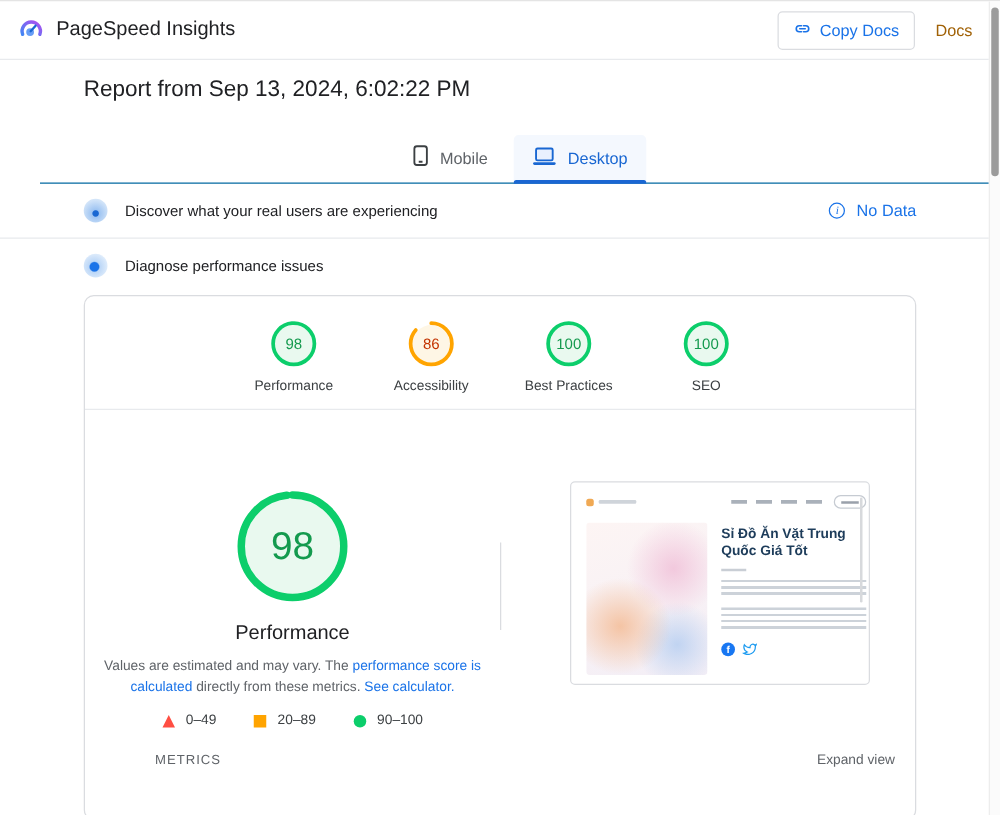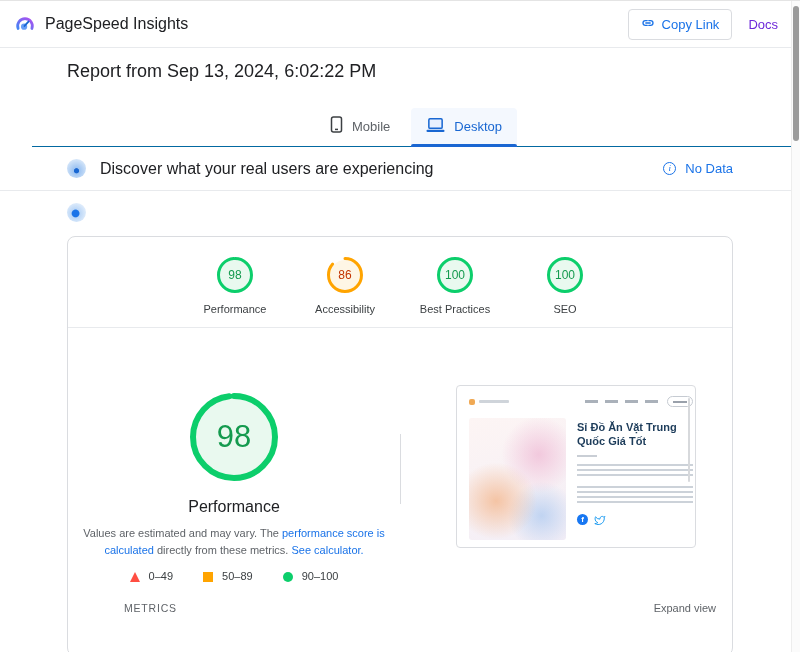--- a/index.html
+++ b/index.html
@@ -10,21 +10,21 @@
     border-top:1px solid #e4e4e4;
   }
   
   .app-header { height:47px; display:flex; align-items:center; padding:0 22px 0 14px; border-bottom:1px solid #e8eaed; }
   .logo { display:flex; align-items:center; gap:9px; }
   .app-title { font-size:16px; color:#202124; }
   .header-right { margin-left:auto; display:flex; align-items:center; gap:16px; }
   .copy-link-btn { display:flex; align-items:center; gap:7px; border:1px solid #dadce0; background:#fff;
     border-radius:4px; padding:6px 12px; color:#1a73e8; font-size:13px; font-weight:500; cursor:pointer;
     font-family:"Liberation Sans", sans-serif; }
-  .docs-link { color:#6d28d9; font-size:13px; font-weight:500; text-decoration:none; cursor:pointer; }
+  .docs-link { color:#a16207; font-size:13px; font-weight:500; text-decoration:none; cursor:pointer; }
   
   .content-pad { padding:0 67px; }
   .report-title { font-size:18px; font-weight:400; color:#202124; margin:13px 0 11px; }
   .url-row { display:flex; gap:11px; }
   .url-input { flex:1; height:33px; border:1px solid #d2d5d9; border-radius:4px; padding:0 12px;
     font-size:13px; color:#202124; font-family:"Liberation Sans", sans-serif; outline:none; }
   .analyze-btn { width:68px; height:33px; background:#1a73e8; border:none; border-radius:4px;
     color:#fff; font-size:13px; font-weight:500; cursor:pointer; font-family:"Liberation Sans", sans-serif; }
   
   .tabs-wrap { margin-top:15px; border-bottom:1px solid #0369a1; display:flex; justify-content:center; gap:6px;margin-left:32px; }
@@ -32,21 +32,21 @@
     font-size:13px; color:#5f6368; cursor:pointer; }
   .tab.active { color:#1967d2; background:#f4f8fe; border-radius:4px 4px 0 0; }
   .tab.active::after { content:''; position:absolute; left:0; right:0; bottom:-1px; height:3px;
     background:#1a66d2; border-radius:2px 2px 0 0; }
   
   .info-row { display:flex; align-items:center; padding:12px 67px; }
   .info-row.bordered { border-bottom:1px solid #e8eaed; }
   .row-icon { width:19px; height:19px; border-radius:50%; margin-right:14px; flex:0 0 auto; }
   .crux-icon { background: radial-gradient(circle at 50% 62%, #1967d2 0 2.2px, #9ec4f2 3px, #cfe2f8 68%, #e3effb 100%); }
   .diag-icon { background: radial-gradient(circle at 45% 55%, #1a73e8 0 3.4px, #bcd7f7 4.4px, #ddebfb 70%, #ecf4fd 100%); }
-  .row-title { font-size:16px; color:#202124; }
+  .row-title { font-size:12px; color:#202124; }
   .row-right { margin-left:auto; display:flex; align-items:center; gap:9px; cursor:pointer; }
   .info-badge { width:13px; height:13px; border-radius:50%; border:1.2px solid #1a73e8; color:#1a73e8;
     font-size:9px; line-height:11px; text-align:center; font-family:"Liberation Serif", serif; font-style:italic; }
   .no-data { color:#1a73e8; font-size:13px; }
   
   .card { margin-top:6px; border:1px solid #dadce0; border-radius:8px; height:420px; overflow:hidden; background:#fff; }
   .gauges { display:flex; justify-content:center; gap:26px; padding:18px 0 12px; }
   .gauge-item { width:84px; display:flex; flex-direction:column; align-items:center; cursor:pointer; }
   .gauge-wrap { position:relative; width:40px; height:40px; }
   .gauge-wrap svg { display:block; }
@@ -128,21 +128,21 @@
   </div>
   <div class="header-right">
     <button class="copy-link-btn">
       <span>
         <svg width="14" height="14" viewBox="0 0 14 14" fill="none" stroke="#1a73e8" stroke-width="1.3" stroke-linecap="round">
           <path d="M6.2 4.6H4.4a2.4 2.4 0 000 4.8h1.8"></path>
           <path d="M7.8 4.6h1.8a2.4 2.4 0 010 4.8H7.8"></path>
           <line x1="4.8" y1="7" x2="9.2" y2="7"></line>
         </svg>
       </span>
-      <span>Copy Link</span>
+      <span>Copy Docs</span>
     </button>
     <a class="docs-link">Docs</a>
   </div>
 </header>
 
 <div class="content-pad">
   <h1 class="report-title">Report from Sep 13, 2024, 6:02:22 PM</h1>
   <div class="url-row">
   </div>
 </div>
@@ -172,20 +172,21 @@
   <span class="row-icon crux-icon"></span>
   <span class="row-title">Discover what your real users are experiencing</span>
   <span class="row-right">
     <span class="info-badge">i</span>
     <span class="no-data">No Data</span>
   </span>
 </div>
 
 <div class="info-row" style="padding-bottom:8px;">
   <span class="row-icon diag-icon"></span>
+  <span class="row-title">Diagnose performance issues</span>
 </div>
 
 <div class="content-pad">
   <div class="card">
 
     <div class="gauges">
       <div class="gauge-item good">
         <div class="gauge-wrap">
           <svg width="40" height="40" viewBox="0 0 40 40">
             <circle class="bgc" cx="20" cy="20" r="15"></circle>
@@ -242,21 +243,21 @@
         <div class="perf-desc">
           <span>Values are estimated and may vary. The </span><span class="lnk">performance score is calculated</span><span> directly from these metrics. </span><span class="lnk">See calculator.</span>
         </div>
         <div class="legend">
           <div class="legend-item">
             <span class="shape-triangle"></span>
             <span>0–49</span>
           </div>
           <div class="legend-item">
             <span class="shape-square"></span>
-            <span>50–89</span>
+            <span>20–89</span>
           </div>
           <div class="legend-item">
             <span class="shape-circle"></span>
             <span>90–100</span>
           </div>
         </div>
       </div>
 
       <div class="v-divider"></div>
 

